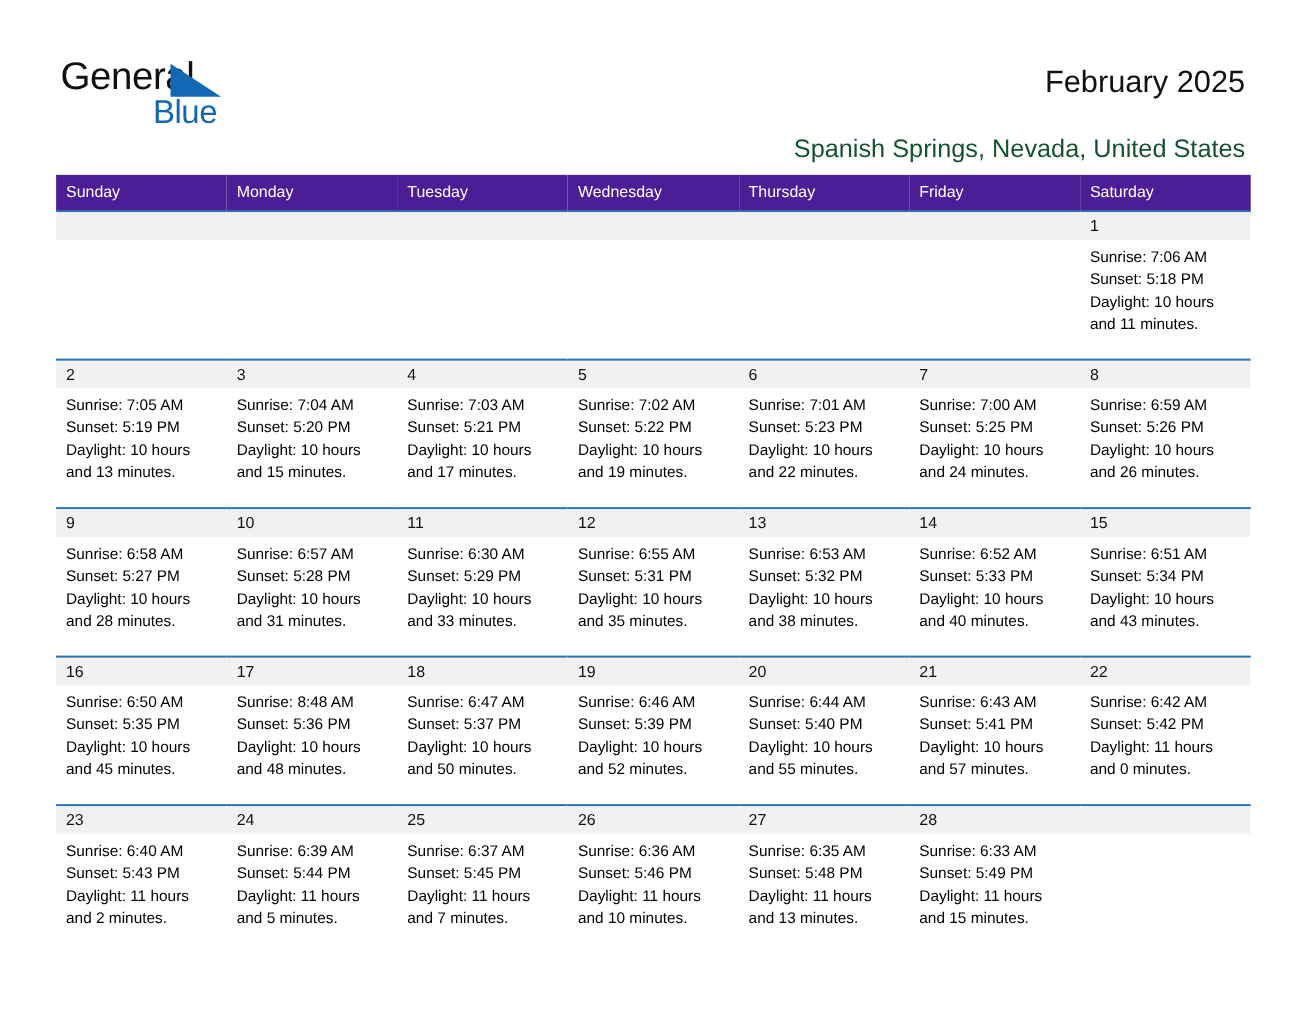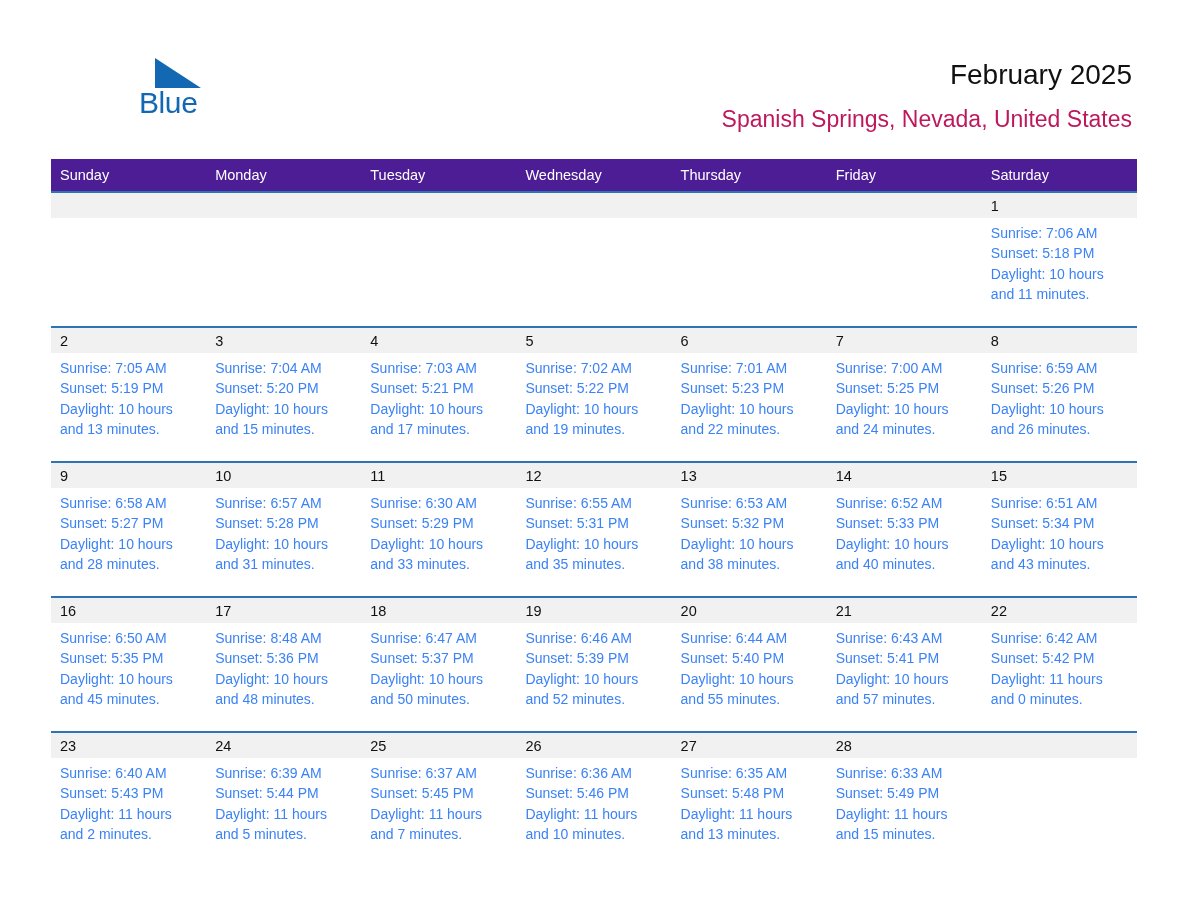--- a/index.html
+++ b/index.html
@@ -76,22 +76,22 @@
     font-size: 28px;
     line-height: 50px;
     color: #111111;
     font-weight: normal;
     margin: 0;
     white-space: nowrap;
   }
   .location-title {
     font-size: 23px;
     line-height: 30px;
-    color: #be185d;
-    margin: 4px 0 0 0;
+    color: #14532d;
+    margin: 20px 0 0 0;
     font-weight: normal;
     white-space: nowrap;
   }
 
   
   .calendar {
     position: absolute;
     left: 51px;
     top: 159px;
     width: 1086px;
@@ -132,40 +132,41 @@
     padding: 2px 0 0 9px;
     box-sizing: border-box;
     font-size: 14.5px;
     line-height: 22px;
     color: #111111;
   }
   .cell-body {
     padding: 5px 8px 0 9px;
     font-size: 14px;
     line-height: 20.3px;
-    color: #3b82f6;
+    color: #000000;
   }
   .cell-body div {
     white-space: nowrap;
   }
   .cell-body .wrap {
     white-space: normal;
   }
   .empty .daynum-band {
     background: #f1f1f1;
   }
 </style>
 </head>
 <body>
 
 <div class="page">
 
   <div class="header">
 
     <div class="logo">
+      <span class="logo-general">General</span>
       <span class="logo-tri"></span>
       <span class="logo-blue">Blue</span>
     </div>
 
     <div class="title-block">
       <h1 class="month-title">February 2025</h1>
       <h2 class="location-title">Spanish Springs, Nevada, United States</h2>
     </div>
 
   </div>

